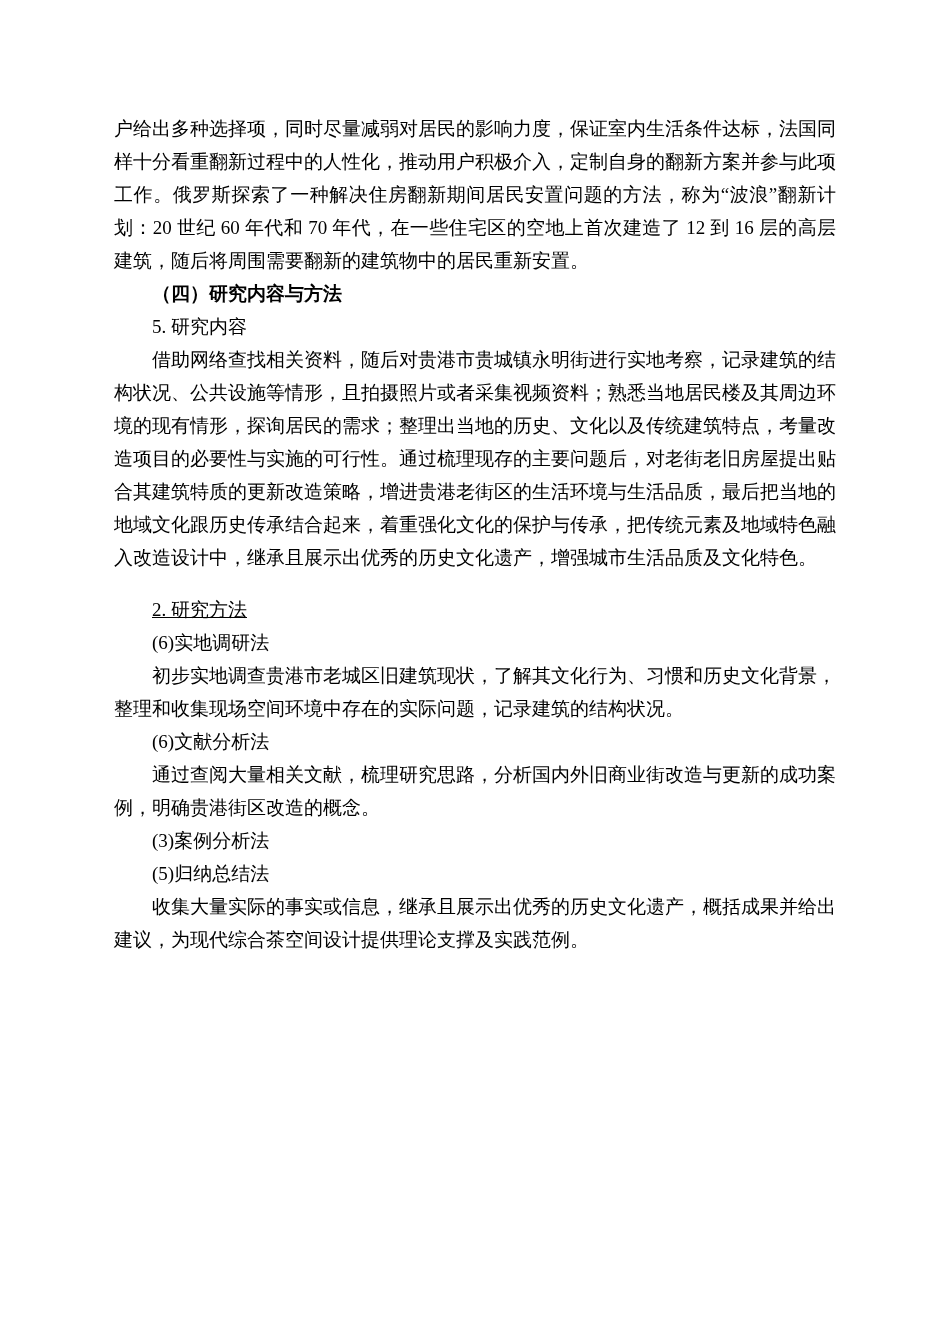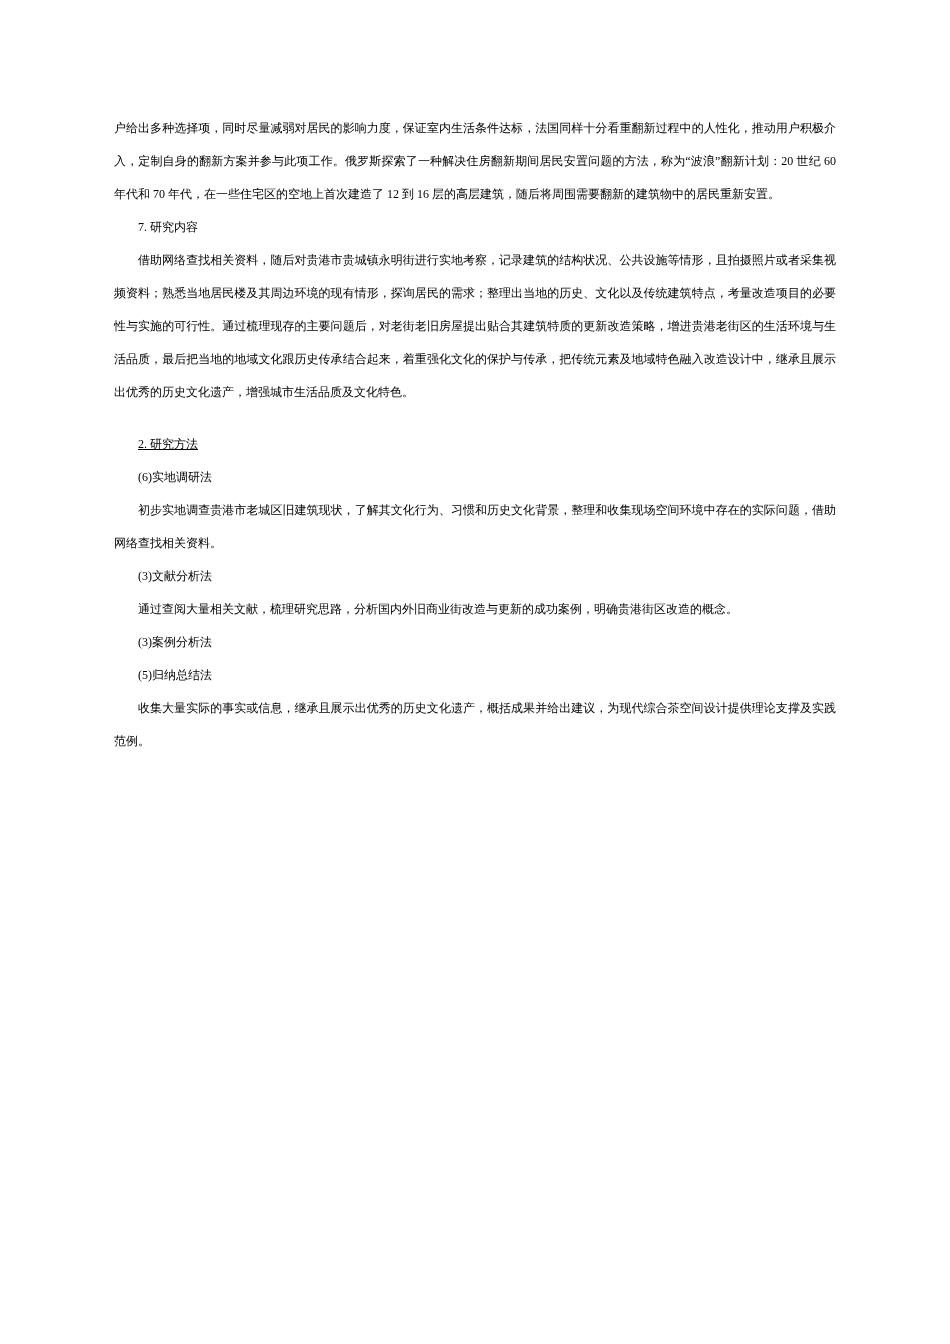--- a/index.html
+++ b/index.html
@@ -9,21 +9,21 @@
   }
   .page {
     position: relative;
     width: 950px;
     height: 1344px;
     margin: 0 auto;
     background: #ffffff;
     box-sizing: border-box;
     padding: 112px 114px 23px 114px;
     font-family: "Liberation Serif", "DejaVu Serif", serif;
-    font-size: 12px;
+    font-size: 19px;
     line-height: 33px;
     color: #000000;
     overflow: hidden;
   }
   .page p {
     margin: 0;
     text-align: justify;
     text-justify: inter-ideograph;
     word-break: break-all;
   }
@@ -37,32 +37,33 @@
     margin-top: 19px;
     text-decoration: underline;
   }
 </style>
 </head>
 <body>
 
 <div class="page">
   <p class="body-para">户给出多种选择项，同时尽量减弱对居民的影响力度，保证室内生活条件达标，法国同样十分看重翻新过程中的人性化，推动用户积极介入，定制自身的翻新方案并参与此项工作。俄罗斯探索了一种解决住房翻新期间居民安置问题的方法，称为“波浪”翻新计划：20 世纪 60 年代和 70 年代，在一些住宅区的空地上首次建造了 12 到 16 层的高层建筑，随后将周围需要翻新的建筑物中的居民重新安置。</p>
 
+  <p class="indent heading">（四）研究内容与方法</p>
 
-  <p class="indent">7. 研究内容</p>
+  <p class="indent">5. 研究内容</p>
 
   <p class="indent">借助网络查找相关资料，随后对贵港市贵城镇永明街进行实地考察，记录建筑的结构状况、公共设施等情形，且拍摄照片或者采集视频资料；熟悉当地居民楼及其周边环境的现有情形，探询居民的需求；整理出当地的历史、文化以及传统建筑特点，考量改造项目的必要性与实施的可行性。通过梳理现存的主要问题后，对老街老旧房屋提出贴合其建筑特质的更新改造策略，增进贵港老街区的生活环境与生活品质，最后把当地的地域文化跟历史传承结合起来，着重强化文化的保护与传承，把传统元素及地域特色融入改造设计中，继承且展示出优秀的历史文化遗产，增强城市生活品质及文化特色。</p>
 
   <p class="indent space-before">2. 研究方法</p>
 
   <p class="indent">(6)实地调研法</p>
 
-  <p class="indent">初步实地调查贵港市老城区旧建筑现状，了解其文化行为、习惯和历史文化背景，整理和收集现场空间环境中存在的实际问题，借助网络查找相关资料。</p>
+  <p class="indent">初步实地调查贵港市老城区旧建筑现状，了解其文化行为、习惯和历史文化背景，整理和收集现场空间环境中存在的实际问题，记录建筑的结构状况。</p>
 
-  <p class="indent">(3)文献分析法</p>
+  <p class="indent">(6)文献分析法</p>
 
   <p class="indent">通过查阅大量相关文献，梳理研究思路，分析国内外旧商业街改造与更新的成功案例，明确贵港街区改造的概念。</p>
 
   <p class="indent">(3)案例分析法</p>
 
 
   <p class="indent">(5)归纳总结法</p>
 
   <p class="indent">收集大量实际的事实或信息，继承且展示出优秀的历史文化遗产，概括成果并给出建议，为现代综合茶空间设计提供理论支撑及实践范例。</p>
 </div>

